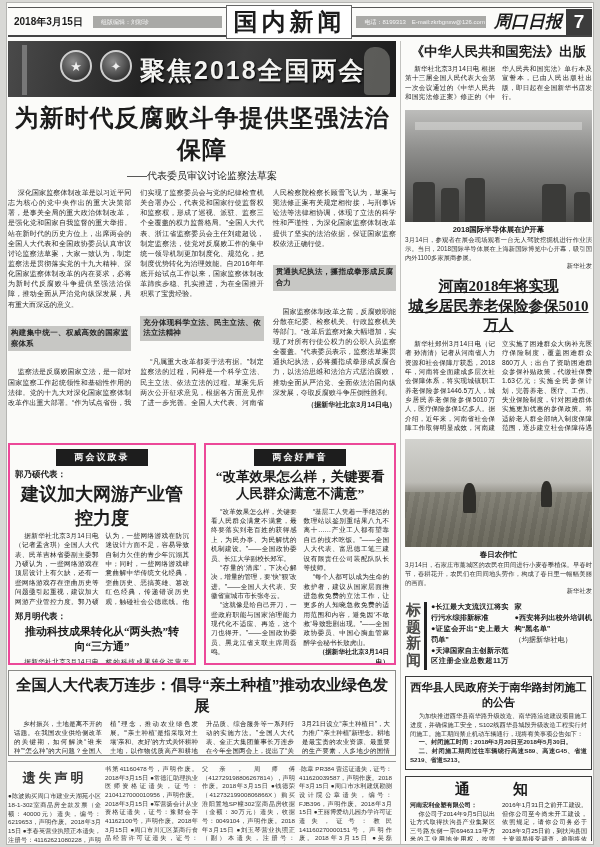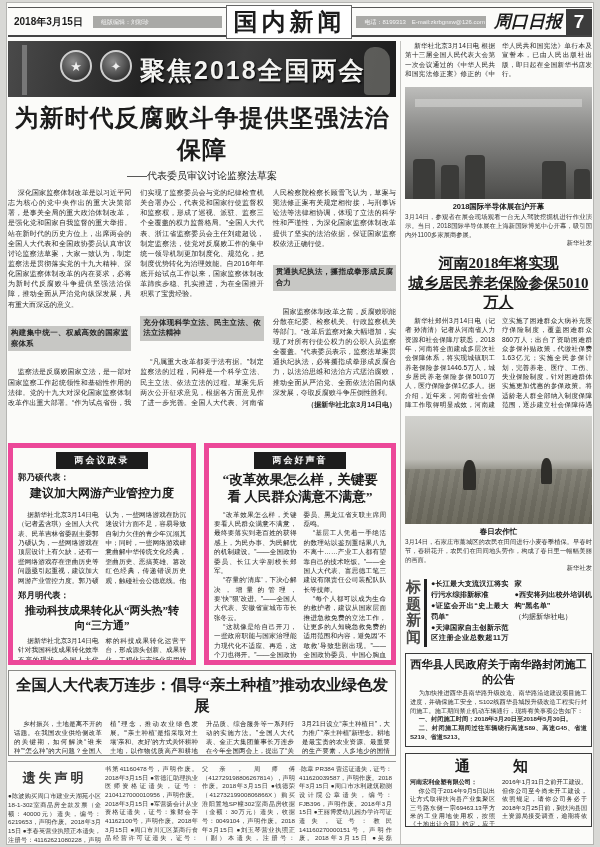--- a/index.html
+++ b/index.html
@@ -31,35 +31,35 @@
 
   .lead-headline { font-family:"Liberation Serif", serif; font-size:24px; font-weight:bold; text-align:center; margin-top:5px; letter-spacing:1px; }
   .lead-sub { font-size:10px; text-align:center; margin:3px 0 5px; }
   .lead-body { height:250px; overflow:hidden; column-count:3; column-gap:9px; font-size:7px; line-height:1.45; text-align:justify; color:#2a2a2a; }
   .lead-body p { text-indent:1.4em; margin-bottom:2px; }
   .subhead { background:#c7c7c4; font-weight:bold; font-size:7.5px; padding:2px 3px; margin:16px 0; text-indent:0 !important; }
   .source { text-align:right; font-weight:bold; }
 
   
   .boxrow { display:flex; margin-top:5px; }
-  .secbox { border:5px solid #ec4899; padding:4px 5px; overflow:hidden; }
+  .secbox { border:2px solid #ec4899; padding:4px 5px; overflow:hidden; }
   .box-l { width:188px; height:222px; margin-right:8px; }
   .box-r { width:192px; height:222px; }
   .seclabel { display:block; width:92px; margin:0 auto 3px; background:#1d1d1d; color:#fff; font-size:9px; font-weight:bold; text-align:center; padding:2px 0; letter-spacing:2px; }
   .kicker { font-size:8.5px; font-weight:bold; margin:2px 0 1px; }
-  .subart-h1 { font-family:Liberation Mono, monospace; font-size:12px; font-weight:bold; text-align:center; margin:1px 0 8px; }
+  .subart-h1 { font-family:Liberation Mono, monospace; font-size:18px; font-weight:bold; text-align:center; margin:1px 0 1px; }
   .subart-h2 { font-family:"Liberation Serif", serif; font-size:11px; font-weight:bold; text-align:center; margin:1px 0 3px; }
   .tiny2col { column-count:2; column-gap:7px; font-size:6.6px; line-height:1.42; text-align:justify; overflow:hidden; }
   .tiny2col p { text-indent:1.4em; }
   .hs-head { font-family:"Liberation Serif", serif; font-size:13.5px; font-weight:bold; text-align:center; line-height:1.25; margin:2px 4px 4px; }
   .hs-body { height:168px; }
 
   
   .qintu { border:1px solid #8a8a87; margin-top:5px; padding:4px 5px; height:86px; overflow:hidden; }
-  .qintu-h { font-family:Liberation Serif, serif; font-size:15.5px; font-weight:bold; text-align:center; margin-bottom:3px; }
+  .qintu-h { font-family:Liberation Sans, sans-serif; font-size:15.5px; font-weight:bold; text-align:center; margin-bottom:3px; }
   .qintu-b { column-count:4; column-gap:8px; font-size:6.4px; line-height:1.4; text-align:justify; height:58px; overflow:hidden; }
   .qintu-b p { text-indent:1.4em; }
 
   
   .lost { display:flex; margin-top:5px; border-top:1px solid #999; padding-top:3px; height:97px; overflow:hidden; }
   .lost-col { width:94px; margin-right:4px; font-size:6.2px; line-height:1.4; text-align:justify; color:#333; overflow:hidden; }
   .lost-title { font-size:13px; font-weight:bold; text-align:center; letter-spacing:3px; margin:4px 0 5px; }
 
   
   .r-art-h { font-family:"Liberation Serif", serif; font-size:13.5px; font-weight:bold; text-align:center; margin:2px 0 3px; }
@@ -179,20 +179,21 @@
         <div class="lost-col">书第41160478号，声明作废。2018年3月15日 ●常德汇助理执业医师资格证遗失，证号：2104127000010956，声明作废。2018年3月15日 ●军营扬会计从业资格证遗失，证号：豫财会字41162100号，声明作废。2018年3月15日 ●周口市川汇区某商行食品经营许可证遗失，证号：JY14116020045698，声明作废。2018年3月15日</div>
         <div class="lost-col">父亲，周师傅（412729198806267814），声明作废。2018年3月15日 ●钱德荣（41273219900806866X）购买淮阳置地SP幢302室商品房收据（金额：30万元）遗失，收据号：0049104，声明作废。2018年3月15日 ●刘玉琴营业执照正（副）本遗失，注册号：411694605007210，声明作废。2018年3月15日 ●周梦瑶道路运输从业资格证遗失（编号：N411444781，核发至本人，王玉芝）遗失，母亲，身份证号（412726199007087645）</div>
         <div class="lost-col">·陈章 PR384 营运证遗失，证号：411620039587，声明作废。2018年3月15日 ●周口市水利建筑勘测设计院公章遗失，编号：FJB396，声明作废。2018年3月15日 ●王丽博爱幼儿园办学许可证遗失，证号：教民141160270000151号，声明作废。2018年3月15日 ●吴磊（500000002503）残疾人证遗失，声明作废。2018年3月15日</div>
       </div>
     </div>
 
     <div class="vdiv"></div>
 
     <div class="side">
 
+      <div class="r-art-h">《中华人民共和国宪法》出版</div>
       <div class="r-2col" style="height:42px;">
         <p>新华社北京3月14日电 根据第十三届全国人民代表大会第一次会议通过的《中华人民共和国宪法修正案》修正的《中华人民共和国宪法》单行本及宣誓本，已由人民出版社出版，即日起在全国新华书店发行。</p>
       </div>
 
       <div class="photo photo1">
         <div class="blob" style="left:8px;width:22px;height:40px;"></div>
         <div class="blob" style="left:36px;width:18px;height:34px;"></div>
         <div class="blob" style="left:60px;width:20px;height:44px;"></div>
         <div class="blob" style="right:26px;width:24px;height:38px;"></div>
         <div class="blob" style="right:2px;width:16px;height:30px;"></div>

